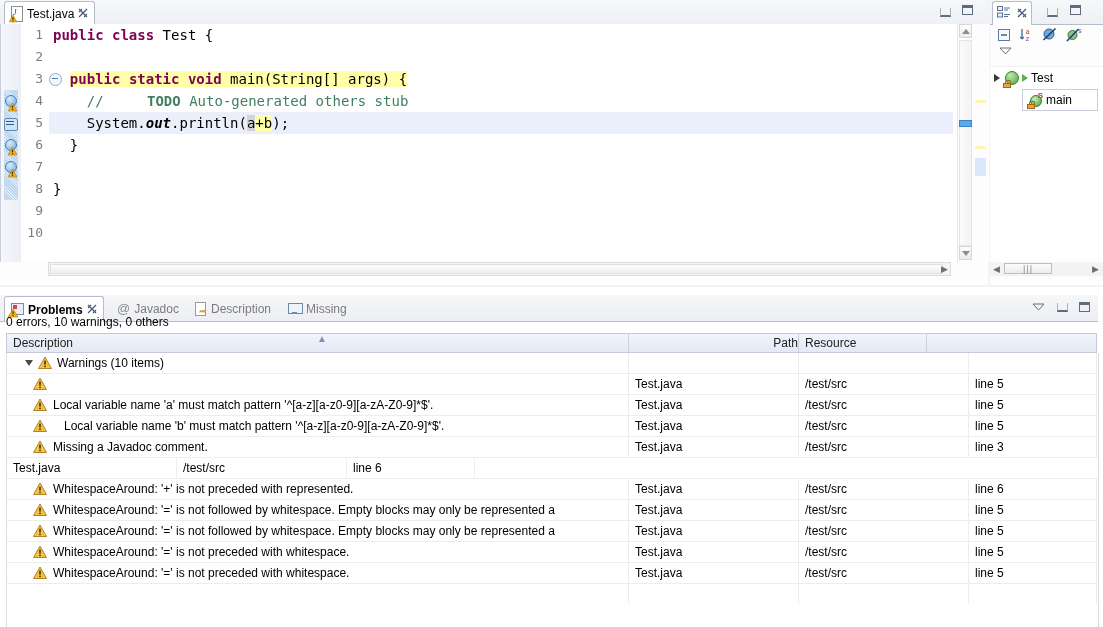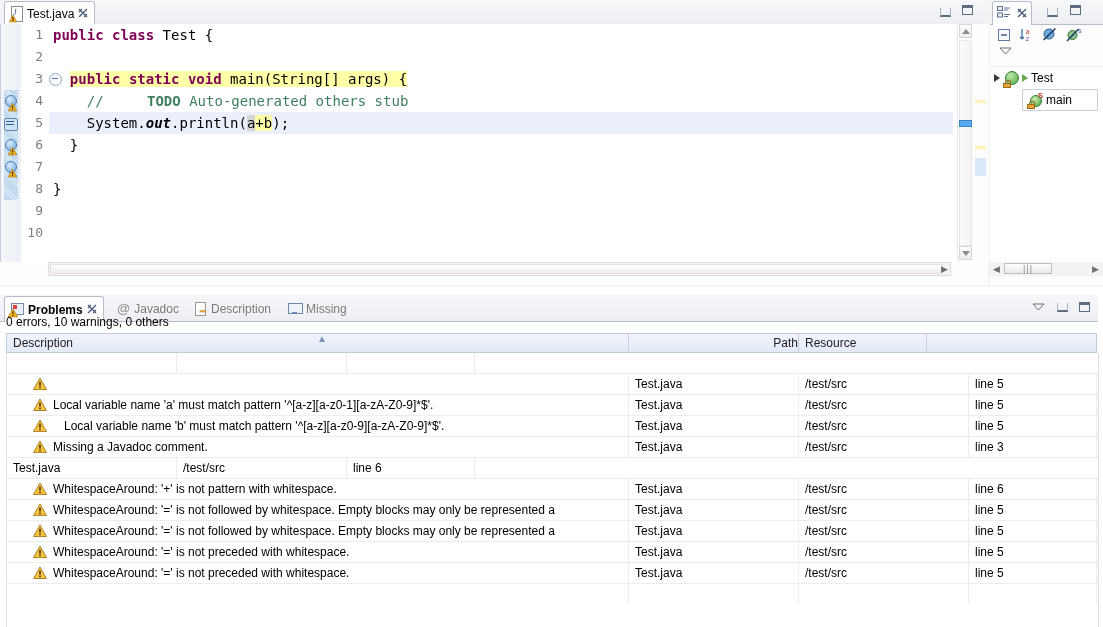--- a/index.html
+++ b/index.html
@@ -467,20 +467,31 @@
         <span>Path</span>
       </div>
       <div class="th" style="width:128px;">
         <span>Resource</span>
       </div>
     </div>
 
     <div id="tbl-body">
 
       <div class="trow grouprow">
+        <div class="td desc tw" style="width:622px;">
+          <span class="twisty-open"></span>
+          <span class="warn-tri">
+            <svg width="14" height="14" viewBox="0 0 14 14">
+                <polygon points="7,1 13.5,12.5 0.5,12.5" fill="#f5c342" stroke="#a9771a" stroke-width="0.9"></polygon>
+                <rect x="6.2" y="4.6" width="1.6" height="4" fill="#4a3403"></rect>
+                <rect x="6.2" y="9.6" width="1.6" height="1.6" fill="#4a3403"></rect>
+              </svg>
+          </span>
+          <span>Warnings (10 items)</span>
+        </div>
         <div class="td tw" style="width:170px;"></div>
         <div class="td tw" style="width:170px;"></div>
         <div class="td tw" style="width:128px;"></div>
       </div>
 
       <div class="trow">
         <div class="td desc tw" style="width:622px;">
           <span class="warn-tri"><svg width="14" height="14" viewBox="0 0 14 14">
                 <polygon points="7,1 13.5,12.5 0.5,12.5" fill="#f5c342" stroke="#a9771a" stroke-width="0.9"></polygon>
                 <rect x="6.2" y="4.6" width="1.6" height="4" fill="#4a3403"></rect>
@@ -492,21 +503,21 @@
         <div class="td tw" style="width:128px;">line 5</div>
       </div>
 
       <div class="trow">
         <div class="td desc tw" style="width:622px;">
           <span class="warn-tri"><svg width="14" height="14" viewBox="0 0 14 14">
                 <polygon points="7,1 13.5,12.5 0.5,12.5" fill="#f5c342" stroke="#a9771a" stroke-width="0.9"></polygon>
                 <rect x="6.2" y="4.6" width="1.6" height="4" fill="#4a3403"></rect>
                 <rect x="6.2" y="9.6" width="1.6" height="1.6" fill="#4a3403"></rect>
               </svg></span>
-          <span>Local variable name 'a' must match pattern '^[a-z][a-z0-1][a-zA-Z0-9]*$'.</span>
+          <span>Local variable name 'a' must match pattern '^[a-z][a-z0-9][a-zA-Z0-9]*$'.</span>
         </div>
         <div class="td tw" style="width:170px;">Test.java</div>
         <div class="td tw" style="width:170px;">/test/src</div>
         <div class="td tw" style="width:128px;">line 5</div>
       </div>
 
       <div class="trow">
         <div class="td desc tw" style="width:622px;gap:17px;">
           <span class="warn-tri"><svg width="14" height="14" viewBox="0 0 14 14">
                 <polygon points="7,1 13.5,12.5 0.5,12.5" fill="#f5c342" stroke="#a9771a" stroke-width="0.9"></polygon>
@@ -540,21 +551,21 @@
         <div class="td tw" style="width:128px;">line 6</div>
       </div>
 
       <div class="trow">
         <div class="td desc tw" style="width:622px;">
           <span class="warn-tri"><svg width="14" height="14" viewBox="0 0 14 14">
                 <polygon points="7,1 13.5,12.5 0.5,12.5" fill="#f5c342" stroke="#a9771a" stroke-width="0.9"></polygon>
                 <rect x="6.2" y="4.6" width="1.6" height="4" fill="#4a3403"></rect>
                 <rect x="6.2" y="9.6" width="1.6" height="1.6" fill="#4a3403"></rect>
               </svg></span>
-          <span>WhitespaceAround: '+' is not pattern with whitespace.</span>
+          <span>WhitespaceAround: '+' is not preceded with represented.</span>
         </div>
         <div class="td tw" style="width:170px;">Test.java</div>
         <div class="td tw" style="width:170px;">/test/src</div>
         <div class="td tw" style="width:128px;">line 6</div>
       </div>
 
       <div class="trow">
         <div class="td desc tw" style="width:622px;">
           <span class="warn-tri"><svg width="14" height="14" viewBox="0 0 14 14">
                 <polygon points="7,1 13.5,12.5 0.5,12.5" fill="#f5c342" stroke="#a9771a" stroke-width="0.9"></polygon>

